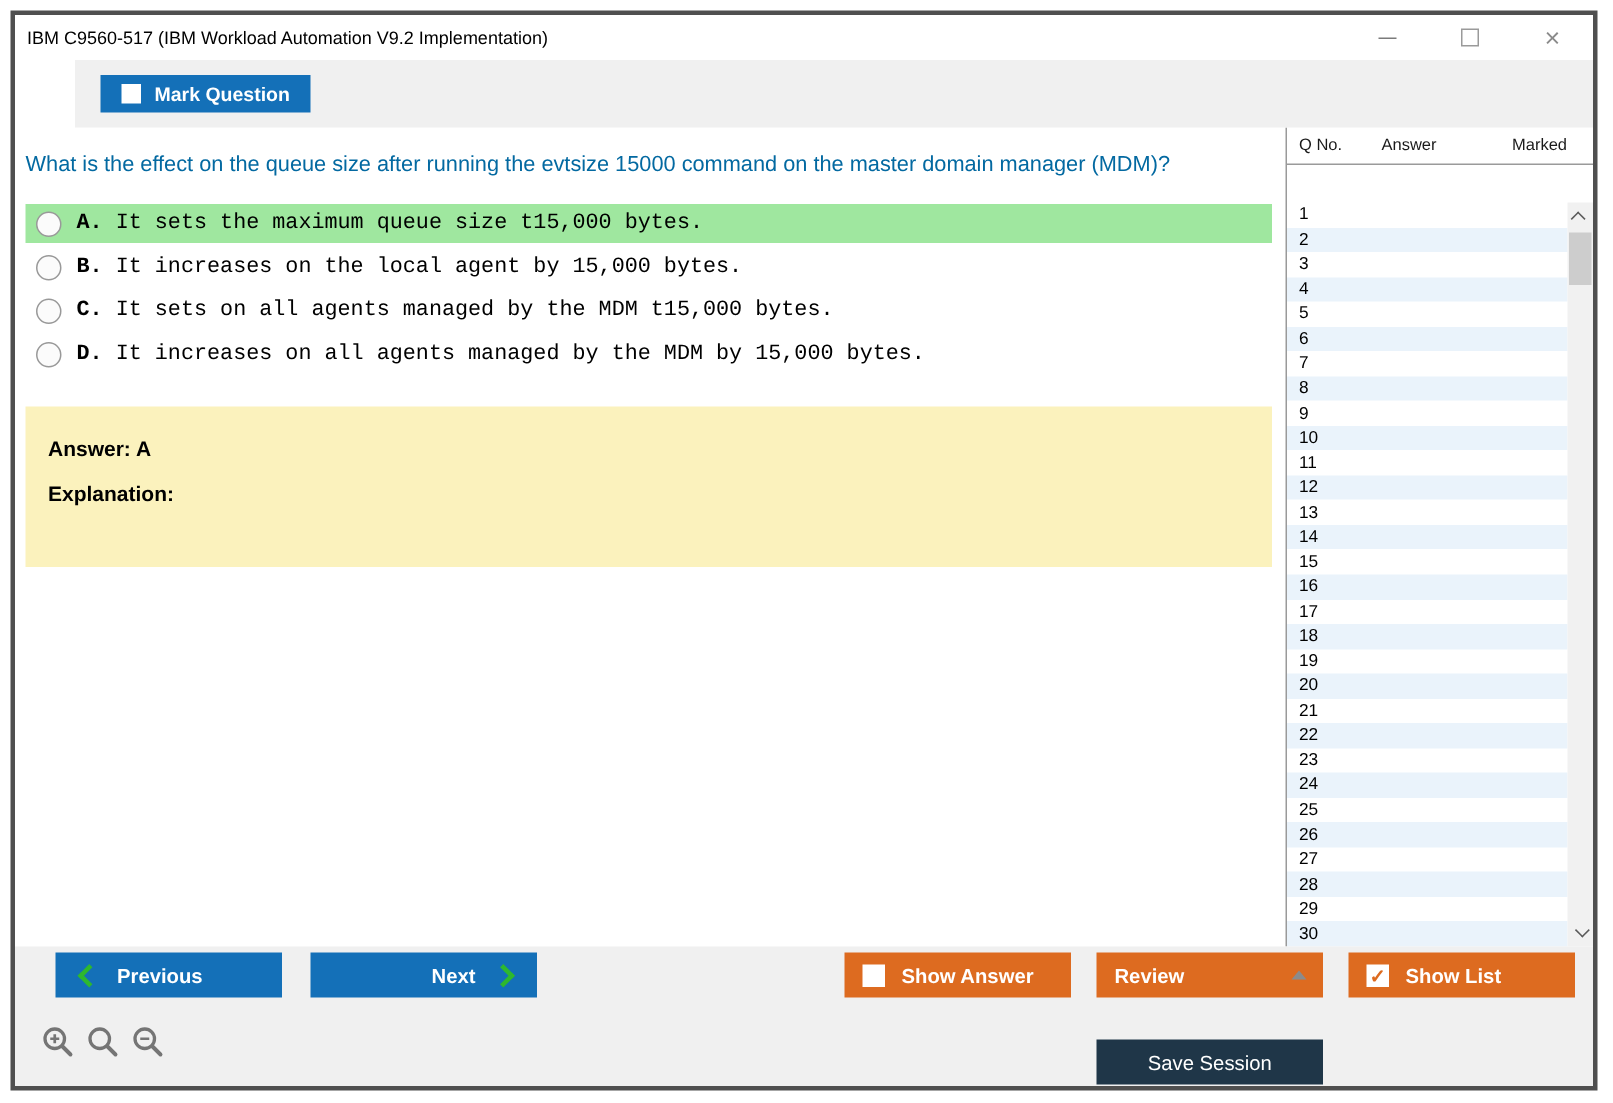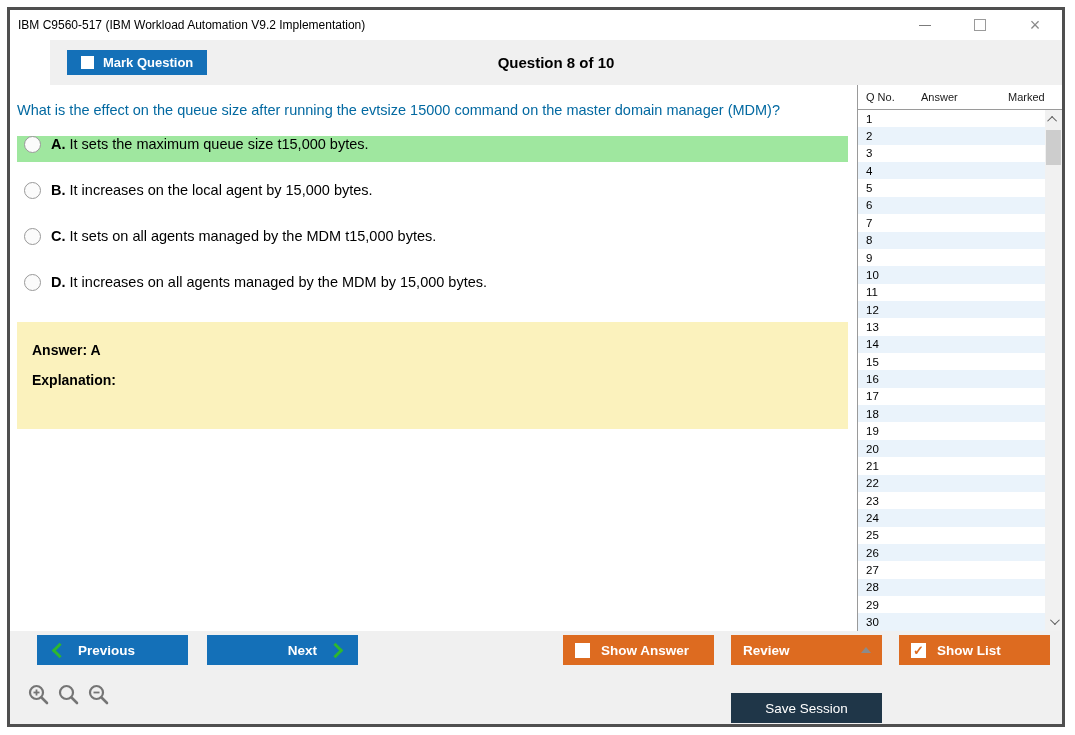--- a/index.html
+++ b/index.html
@@ -25,30 +25,30 @@
   .toolbar{flex:0 0 45px;background:#f0f0f0;position:relative;display:flex;align-items:center;margin-left:40px;}
   .mark-btn{margin-left:17px;height:25px;background:var(--blue);color:#fff;font-weight:bold;
     font-size:13px;display:flex;align-items:center;gap:9px;padding:0 14px;cursor:pointer;}
   .mark-box{width:13px;height:13px;background:#fff;flex:0 0 13px;}
   .q-counter{position:absolute;left:0;right:0;text-align:center;font-weight:bold;font-size:15px;color:#000;pointer-events:none;}
   
   .content{flex:1;display:flex;min-height:0;}
   .main{flex:1;background:#fff;padding:0 9px 0 7px;min-width:0;}
   .q-text{font-size:14.5px;color:#0369a1;margin:16px 0 0 0;line-height:1.25;}
   .options{margin-top:17px;}
-  .option{height:26px;display:flex;margin-bottom:20px;padding-left:7px;cursor:pointer;}
+  .option{height:26px;display:flex;align-items:center;margin-bottom:3px;padding-left:7px;cursor:pointer;font-family:Liberation Mono, monospace;}
   .option.hl{background:var(--green);}
   .radio{width:15px;height:15px;border-radius:50%;border:1px solid #999;background:#fbfbfb;flex:0 0 15px;}
   .opt-label{margin-left:10px;font-size:14.5px;color:#000;white-space:nowrap;}
   .opt-letter{font-weight:bold;}
   .answer-panel{margin-top:22px;height:107px;background:var(--yellow);padding:20px 0 0 15px;box-sizing:border-box;}
   .answer-line{font-weight:bold;font-size:14px;color:#000;}
   .expl-line{font-weight:bold;font-size:14px;color:#000;margin-top:14px;}
   
-  .sidebar{flex:0 0 205px;border-left:1px solid #9a9a9a;display:flex;flex-direction:column;background:#fff;box-sizing:border-box;}
+  .sidebar{flex:0 0 205px;border-left:1px solid #9a9a9a;display:flex;flex-direction:column;background:#fff;box-sizing:border-box;gap:25px;}
   .list-header{flex:0 0 24px;display:flex;align-items:center;font-size:11px;color:#1a1a1a;border-bottom:1px solid #9a9a9a;}
   .lh1{width:55px;padding-left:8px;box-sizing:border-box;}
   .lh2{width:75px;padding-left:8px;box-sizing:border-box;}
   .lh3{flex:1;padding-left:20px;box-sizing:border-box;}
   .list-body{flex:1;display:flex;min-height:0;}
   .rows{flex:1;display:flex;flex-direction:column;min-width:0;}
   .qrow{flex:1;font-size:11.5px;display:flex;align-items:center;padding-left:8px;color:#000;cursor:pointer;}
   .qrow.alt{background:var(--rowalt);}
   .vscroll{flex:0 0 17px;background:#f1f1f1;position:relative;}
   .s-arrow{position:absolute;left:0;width:17px;height:16px;display:flex;align-items:center;justify-content:center;cursor:pointer;}
@@ -97,21 +97,20 @@
         </span>
       <span class="ctrl ctrl-close">×</span>
     </div>
   </div>
 
   <div class="toolbar">
     <div class="mark-btn">
       <span class="mark-box"></span>
       <span>Mark Question</span>
     </div>
-    <div class="q-counter">Question 8 of 10</div>
   </div>
 
   <div class="content">
 
     <div class="main">
       <p class="q-text">What is the effect on the queue size after running the evtsize 15000 command on the master domain manager (MDM)?</p>
       <div class="options">
           <div class="option hl">
             <span class="radio"></span>
             <span class="opt-label"><span class="opt-letter">A. </span><span>It sets the maximum queue size t15,000 bytes.</span></span>

